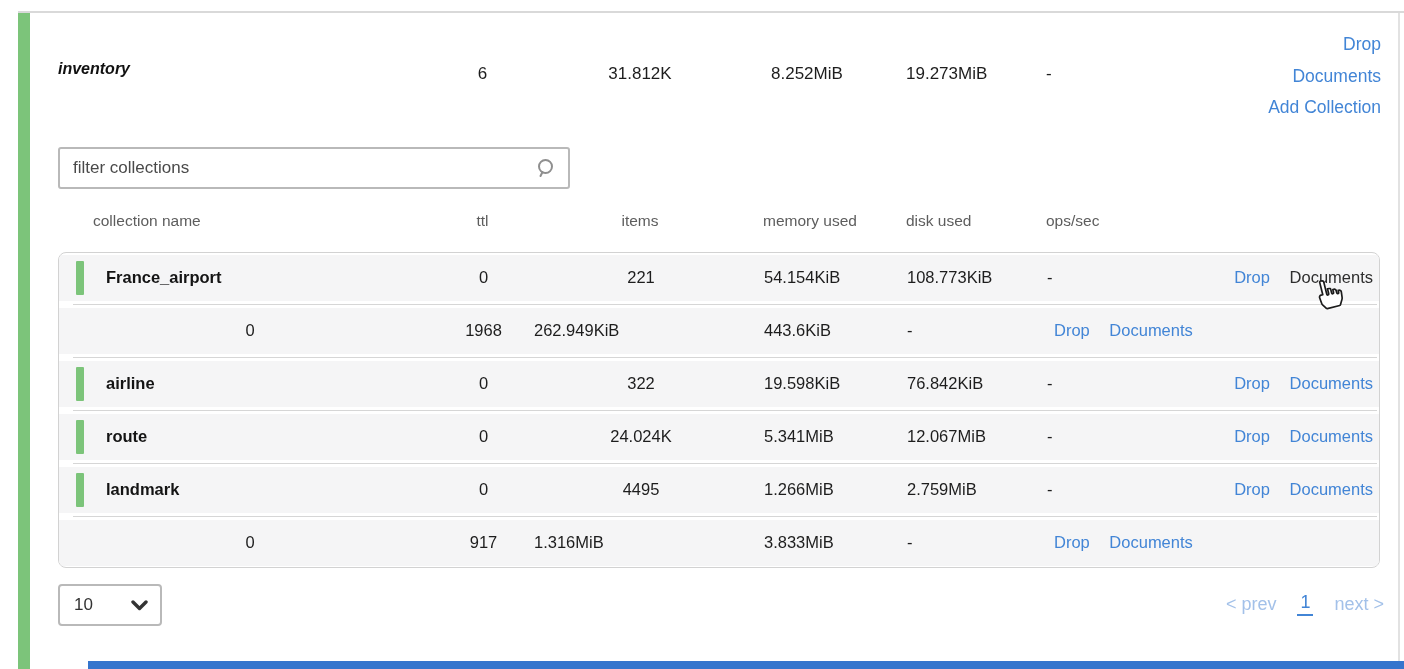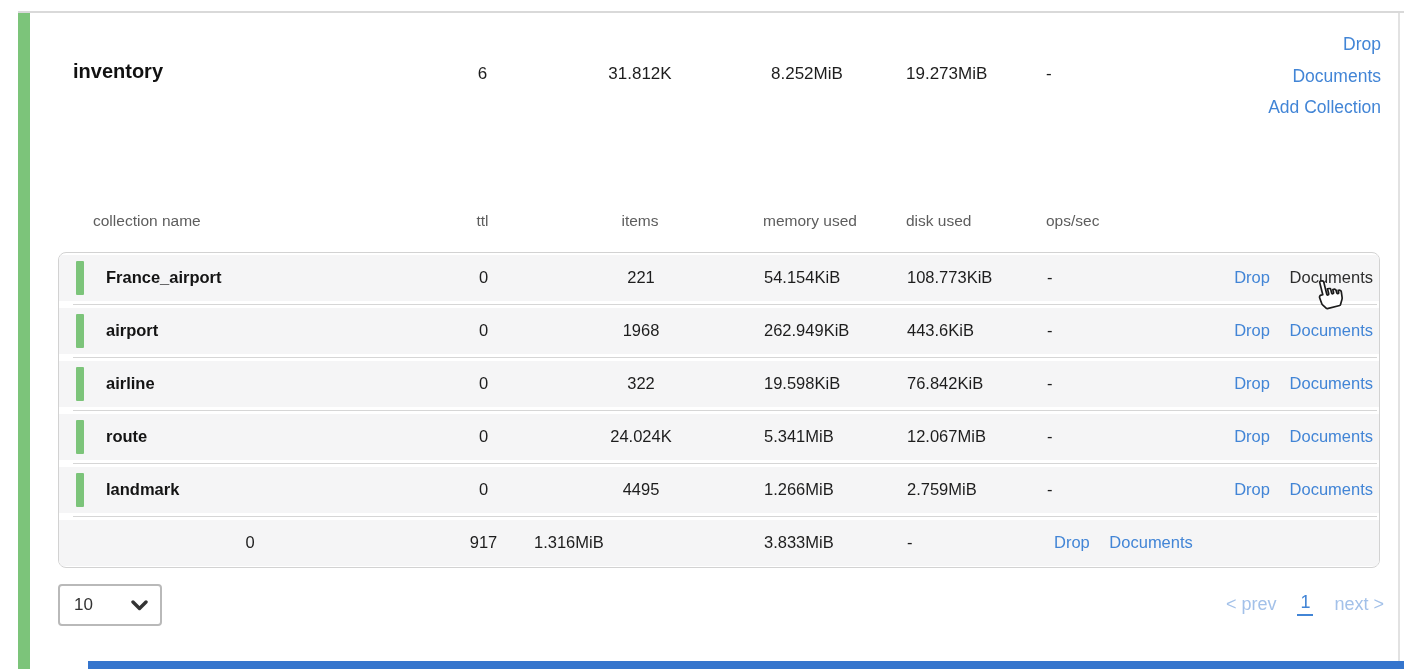--- a/index.html
+++ b/index.html
@@ -6,21 +6,21 @@
   #screen{position:relative;width:1404px;height:669px;background:#fff;overflow:hidden;
           font-family:"Liberation Sans",sans-serif;color:#1d1d1d;}
 
   
   .top-line{position:absolute;left:18px;right:0;top:11px;height:2px;background:#d9d9d9;}
   .green-bar{position:absolute;left:18px;top:13px;width:12px;bottom:0;background:#7cc47a;}
   .right-line{position:absolute;right:4px;top:13px;bottom:0;width:2px;background:#e2e2e2;}
   .bottom-blue-bar{position:absolute;left:88px;right:0;top:661px;height:8px;background:#3575cd;}
 
   
-  .bucket-name{position:absolute;left:73px;top:60px;font-size:20px;font-weight:bold;color:#111;}
+  .bucket-name{position:absolute;left:58px;top:60px;font-size:16px;font-weight:bold;color:#111;font-style:italic;}
   .cell-abs{position:absolute;top:64px;font-size:17px;color:#1d1d1d;}
   .c-ttl{left:440px;width:85px;text-align:center;}
   .c-items{left:525px;width:230px;text-align:center;}
   .c-mem{left:763px;margin-left:8px;}
   .c-disk{left:906px;}
   .c-ops{left:1046px;}
   .bucket-links{position:absolute;right:23px;top:29px;width:300px;text-align:right;
                 font-size:17.5px;line-height:31.5px;}
   .blue-link{color:#4285d6;cursor:pointer;text-decoration:none;display:block;}
 
@@ -87,20 +87,27 @@
   <div class="cell-abs c-mem">8.252MiB</div>
   <div class="cell-abs c-disk">19.273MiB</div>
   <div class="cell-abs c-ops">-</div>
 
   <div class="bucket-links">
     <a class="blue-link">Drop</a>
     <a class="blue-link">Documents</a>
     <a class="blue-link">Add Collection</a>
   </div>
 
+  <div class="filter-box">
+    <input type="text" placeholder="filter collections" style="">
+    <svg class="search-ic" width="22" height="22" viewBox="0 0 22 22">
+      <circle cx="11.5" cy="9.5" r="6.5" fill="none" stroke="#8f8f8f" stroke-width="2"></circle>
+      <line x1="8.5" y1="15" x2="6.5" y2="19" stroke="#8f8f8f" stroke-width="2" stroke-linecap="round"></line>
+    </svg>
+  </div>
 
   <div class="col-head h-name">collection name</div>
   <div class="col-head h-ttl">ttl</div>
   <div class="col-head h-items">items</div>
   <div class="col-head h-mem">memory used</div>
   <div class="col-head h-disk">disk used</div>
   <div class="col-head h-ops">ops/sec</div>
 
   <div class="rows-card">
 
@@ -115,24 +122,20 @@
       <div class="v-disk">108.773KiB</div>
       <div class="v-ops">-</div>
       <div class="actions-cell">
         <a class="lnk">Drop</a>
         <a class="lnk hovered">Documents</a>
       </div>
     </div>
     <div class="divider"></div>
 
     <div class="t-row">
-      <div class="name-cell">
-        <span class="chip"></span>
-        <span class="coll-name">airport</span>
-      </div>
       <div class="v-ttl">0</div>
       <div class="v-items">1968</div>
       <div class="v-mem">262.949KiB</div>
       <div class="v-disk">443.6KiB</div>
       <div class="v-ops">-</div>
       <div class="actions-cell">
         <a class="lnk">Drop</a>
         <a class="lnk">Documents</a>
       </div>
     </div>

